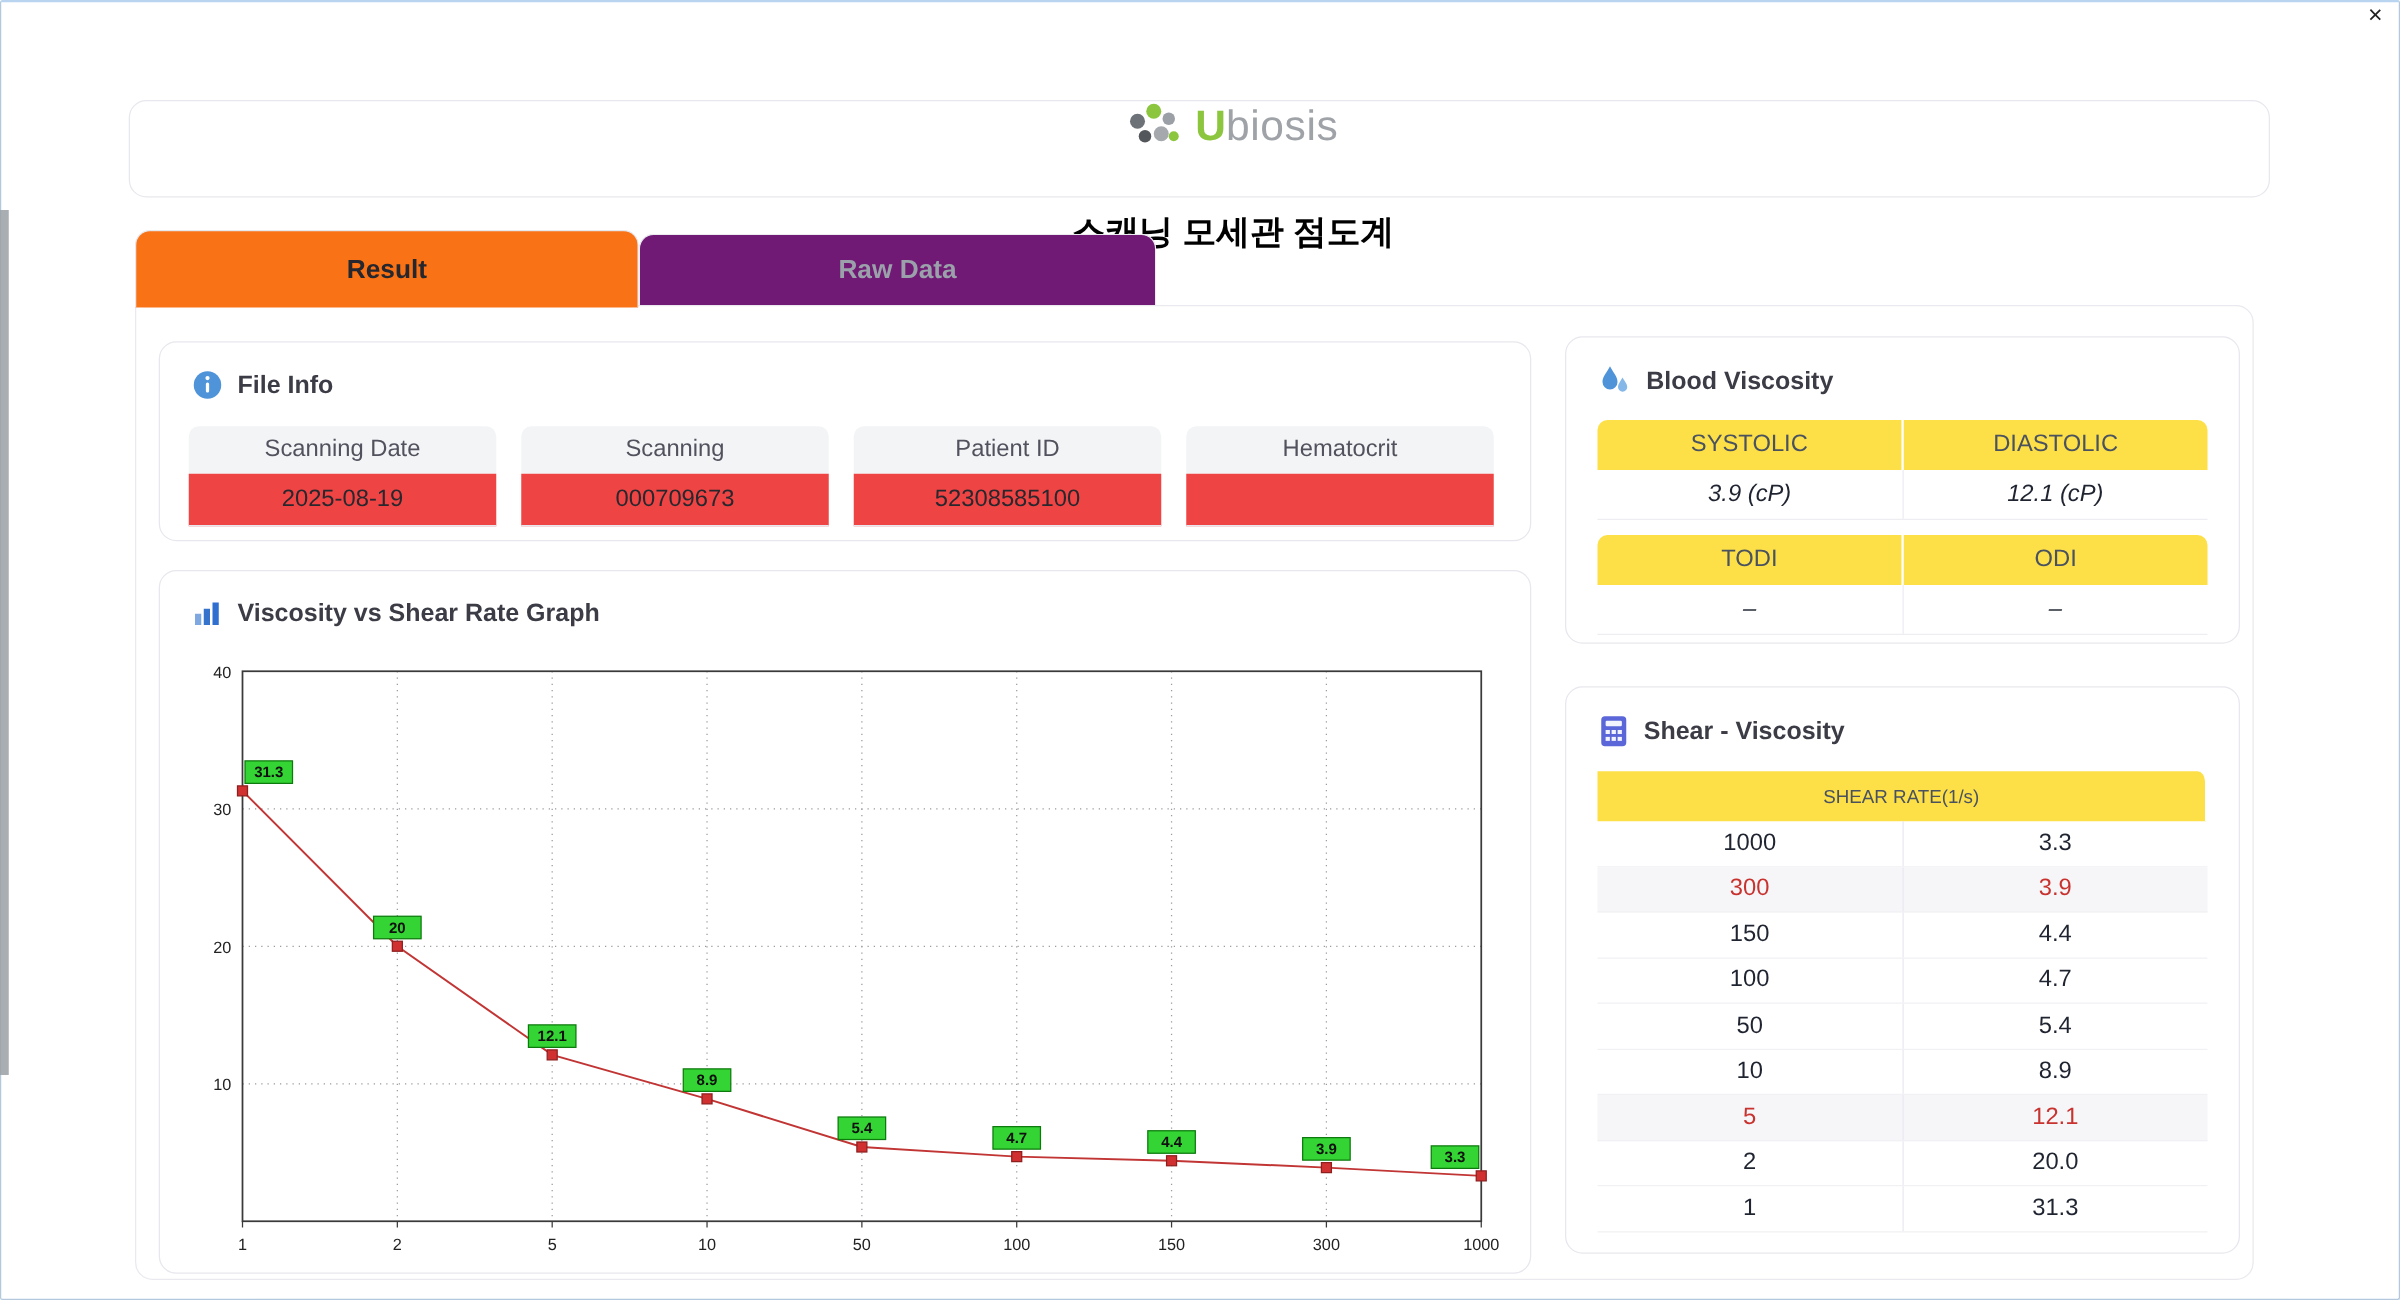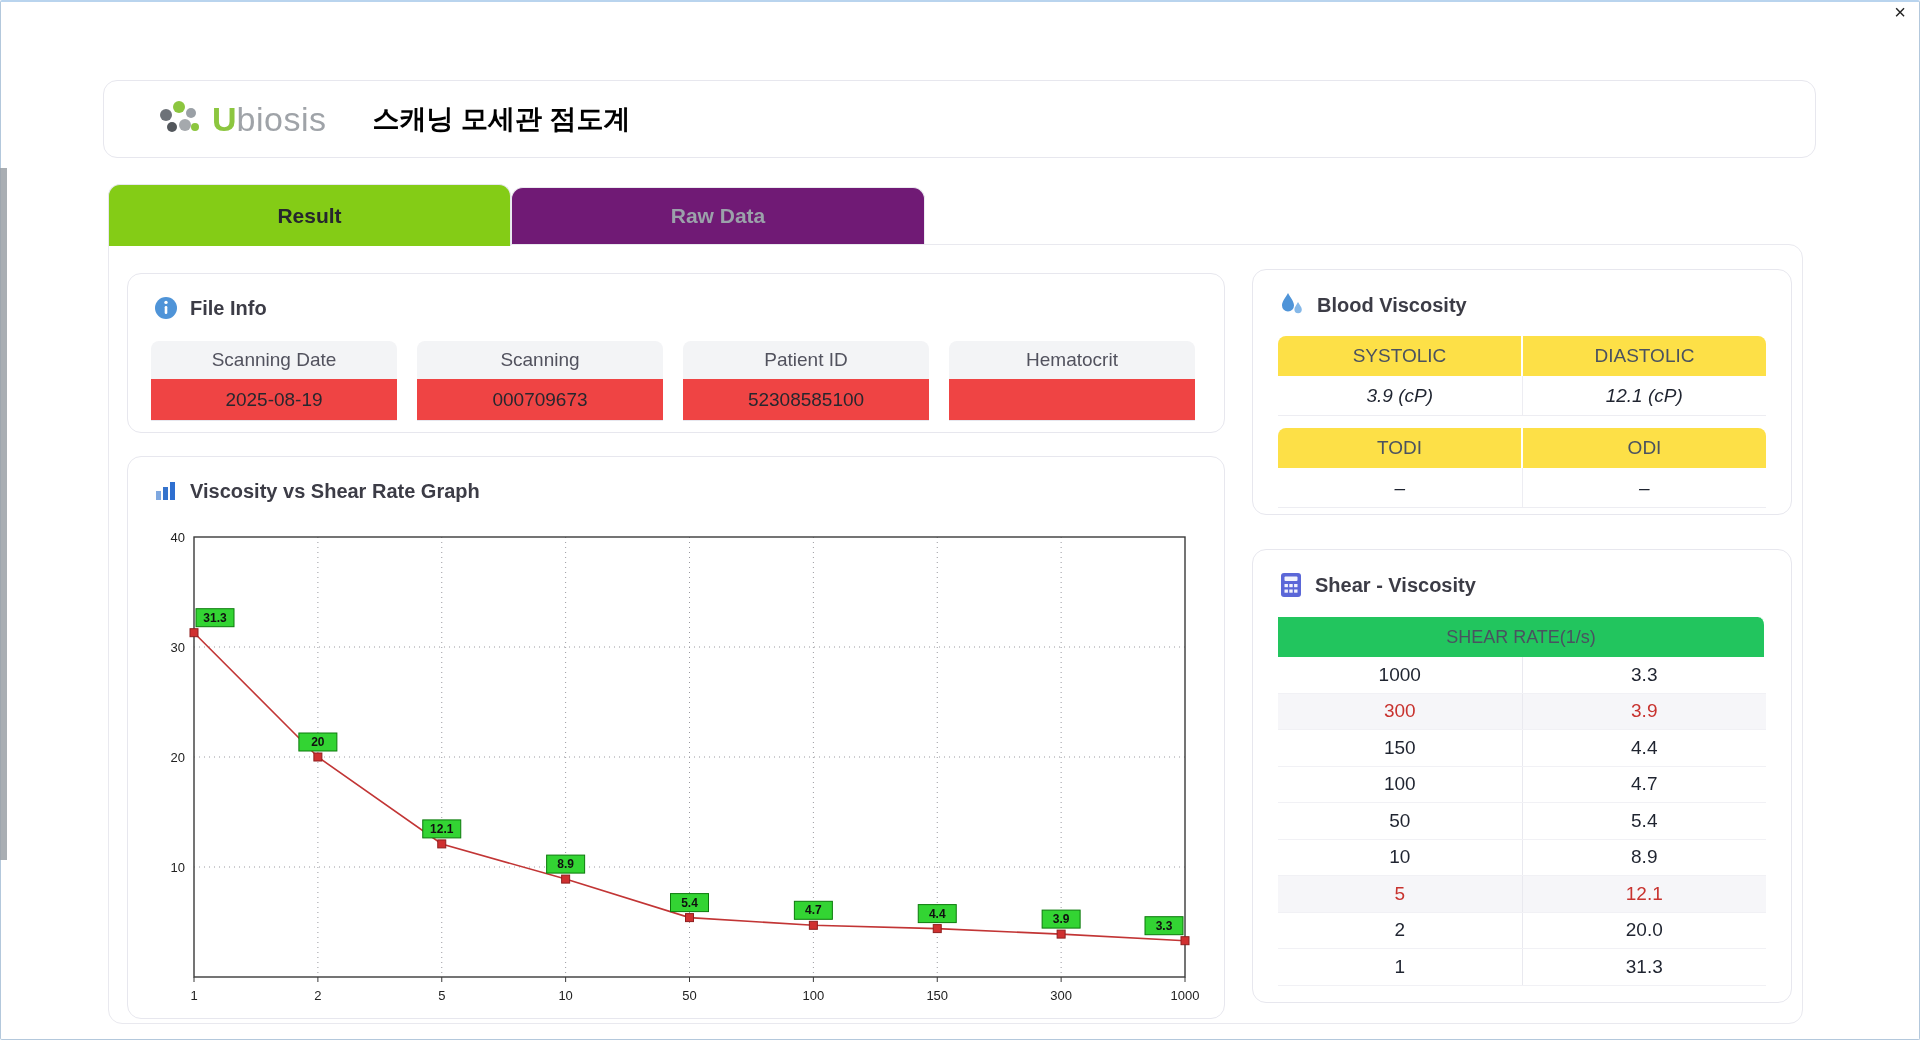--- a/index.html
+++ b/index.html
@@ -23,35 +23,35 @@
     font-size:20px; line-height:20px; color:#222;
     cursor:pointer; z-index:20;
   }
   .left-edge {
     position:absolute; left:0; top:168px; width:7px; height:692px;
     background:#9aa0a6; opacity:.85;
   }
 
   .card {
     position:absolute; background:#fff;
-    border:1px solid #e7e7ee; border-radius:14px;
+    border:1px solid #e7e7ee; border-radius:14px;flex-direction:column;
   }
 
   
   .header-card { left:103px; top:80px; width:1713px; height:78px;
     display:flex; align-items:center; padding-left:54px; gap:46px; }
   .logo { display:flex; align-items:center; gap:8px; }
   .logo-u { font-size:34px; font-weight:bold; color:#8cc63f; }
   .logo-rest { font-size:34px; font-weight:400; color:#9fa3a8; letter-spacing:.5px; }
   .app-title { font-size:27px; font-weight:bold; color:#000000; }
 
   
   .tab { position:absolute; display:flex; align-items:center; justify-content:center;
     font-weight:bold; font-size:21px; cursor:pointer; }
-  .tab-result { left:108px; top:184px; width:403px; height:62px; background:#84cc16;
+  .tab-result { left:108px; top:184px; width:403px; height:62px; background:#f97316;
     border:1px solid #e7e7ee; border-bottom:none; border-radius:12px 12px 0 0;
     color:#26262e; z-index:3; }
   .tab-raw { left:511px; top:187px; width:414px; height:57px; background:#701a75;
     border:1px solid #ebebf0; border-bottom:none; border-radius:12px 12px 0 0;
     color:#9ba1aa; z-index:1; }
 
   .outer-panel { position:absolute; left:108px; top:244px; width:1695px; height:780px;
     border:1px solid #e9e9ef; border-radius:0 14px 14px 14px; background:#fff; }
 
   .section-title { position:absolute; top:22px; left:26px;
@@ -92,21 +92,21 @@
   .bv-head .bv-cell:first-child { border-right:2px solid #fff; border-radius:8px 0 0 0; }
   .bv-head .bv-cell:last-child { border-radius:0 8px 0 0; }
   .bv-vals .bv-cell { border-bottom:1px solid #ededf2; color:#1f2430;font-style:italic; }
   .bv-vals .bv-cell:first-child { border-right:1px solid #ededf2; }
 
   
   .sv-card { left:1252px; top:549px; width:540px; height:454px; }
   .sv-table { position:absolute; left:25px; top:67px; width:488px; }
   .sv-row { display:flex; height:36.5px; border-bottom:1px solid #f1f1f5; }
   .sv-row.sv-head { height:40px; border-bottom:none; }
-  .sv-head .sv-cell { background:#22c55e; color:#4a5260; font-size:18px; }
+  .sv-head .sv-cell { background:#fde047; color:#4a5260; font-size:15px; }
   .sv-head .sv-cell:first-child { border-right:2px solid #fff; border-radius:8px 0 0 0; }
   .sv-head .sv-cell:last-child { border-radius:0 8px 0 0; }
   .sv-cell { flex:1; display:flex; align-items:center; justify-content:center;
     font-size:19px; color:#1f2430; }
   .sv-row:not(.sv-head) .sv-cell:first-child { border-right:1px solid #e9e9ef; }
   .sv-row.hl { background:#f6f6f9; }
   .sv-row.hl .sv-cell { color:#c8332f; }
 </style>
 </head>
 <body>

